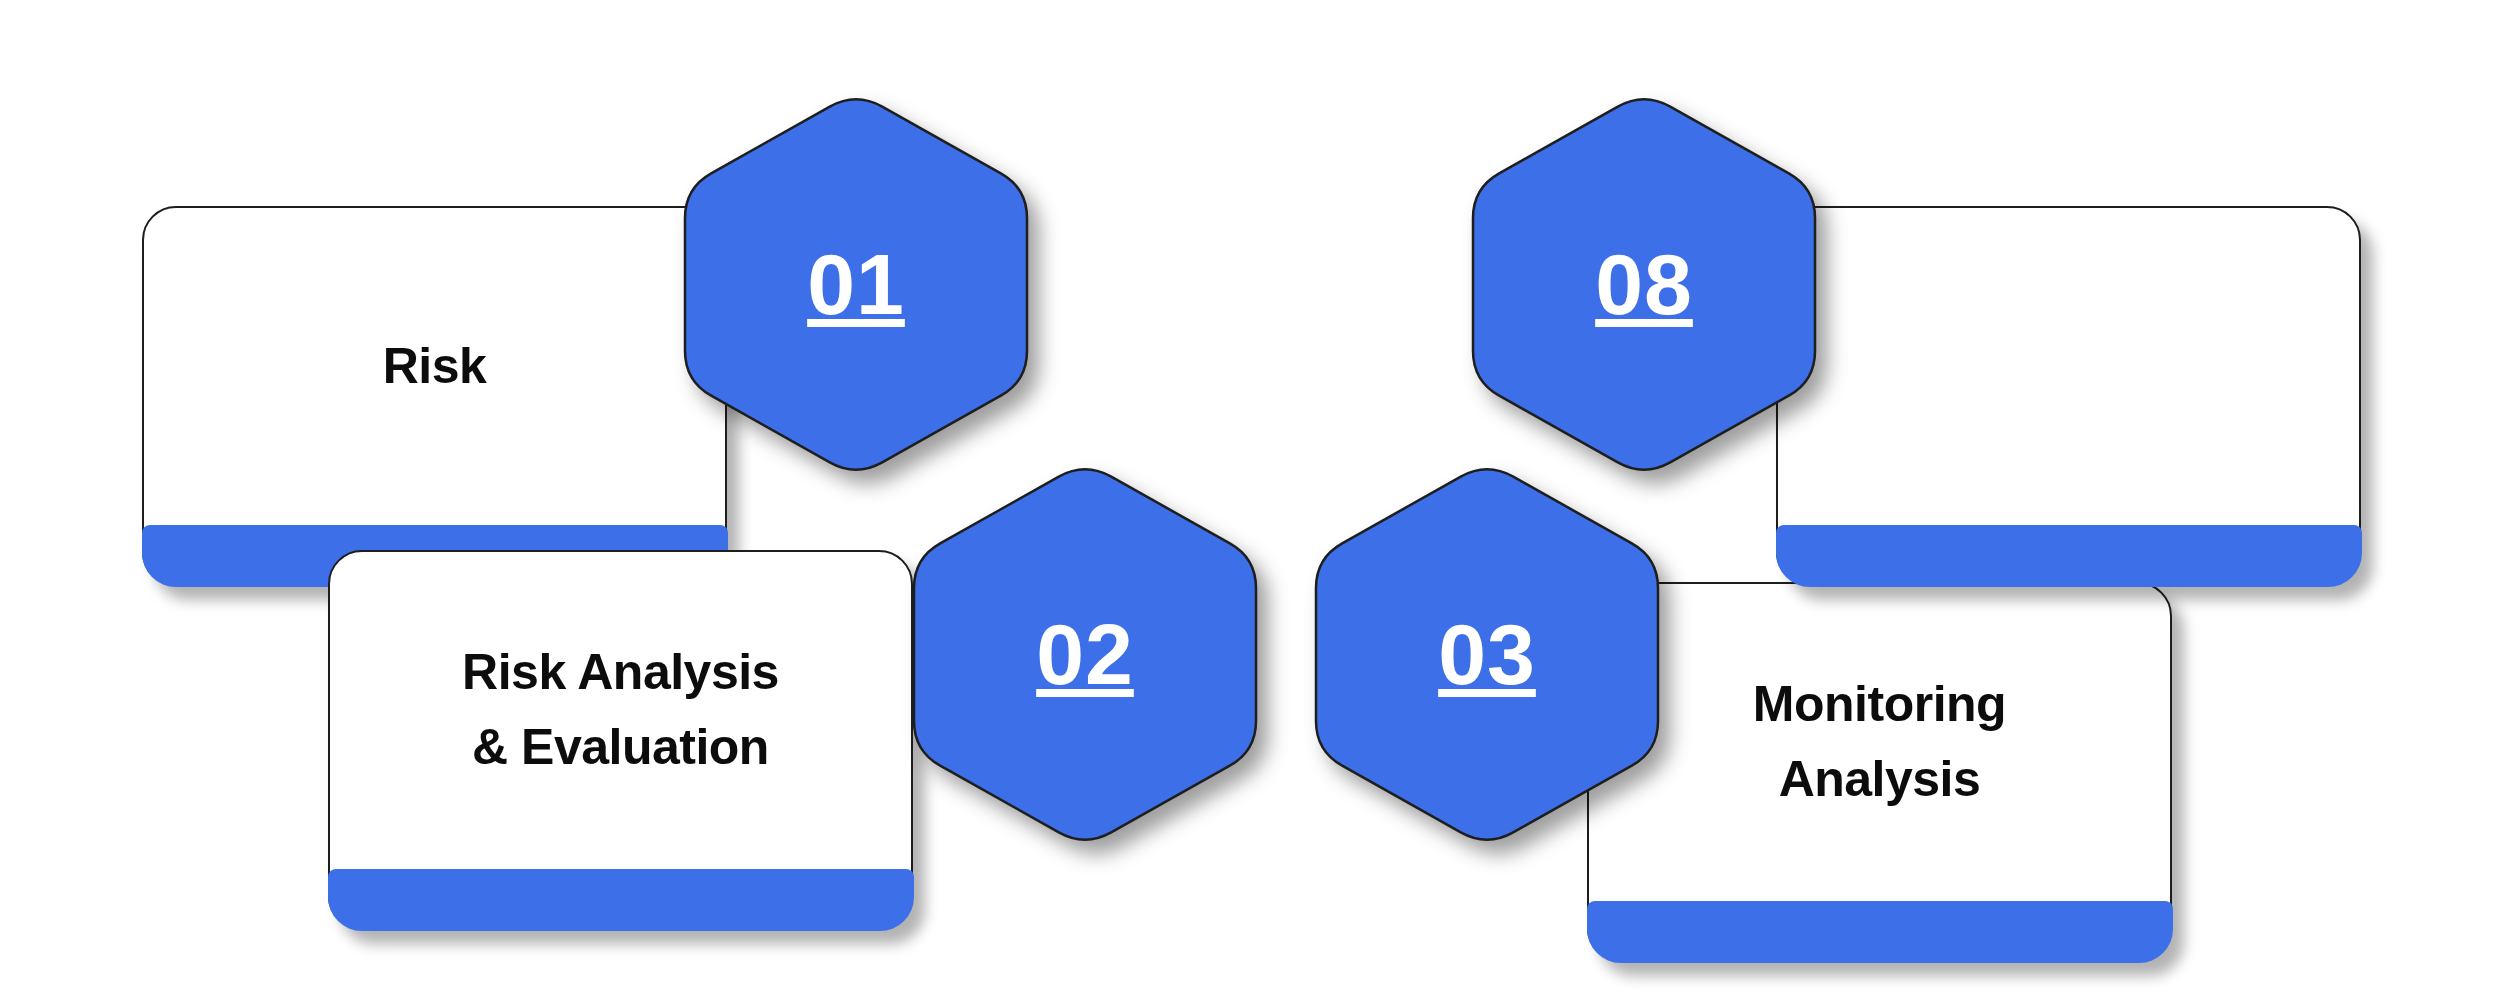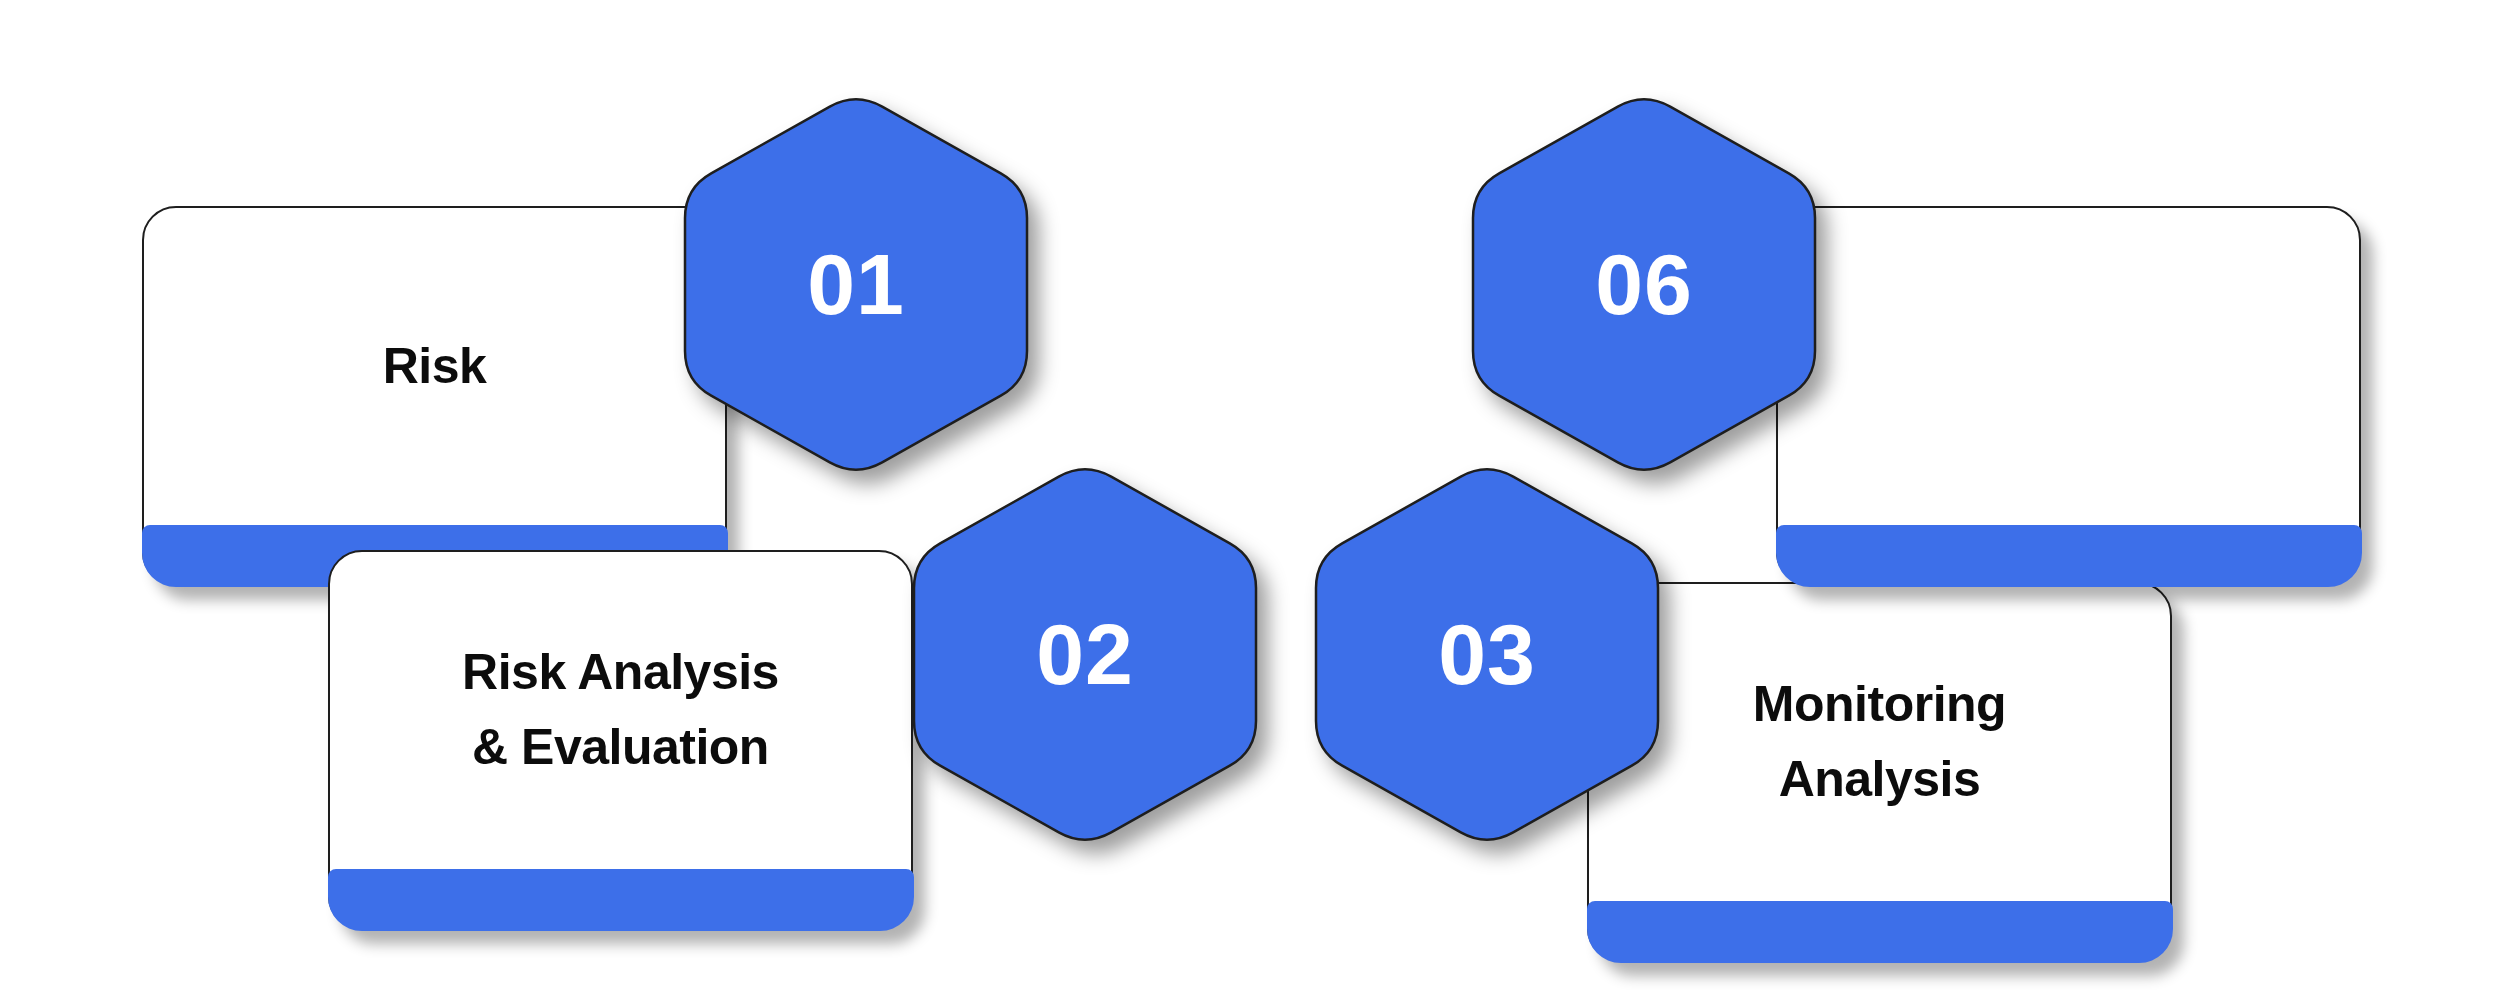--- a/index.html
+++ b/index.html
@@ -40,21 +40,21 @@
   .c4{left:1776px;top:206px;}
 
   
   .hex{position:absolute;width:342px;height:385px;}
   .hex svg{display:block;overflow:visible;width:342px;height:385px;
     filter:drop-shadow(11px 13px 10px rgba(0,0,0,0.38));}
   .hex svg path{fill:var(--accent);stroke:var(--outline);stroke-width:2.5px;}
   .hex-number{
     position:absolute;left:0;right:0;top:0;bottom:0;
     display:flex;align-items:center;justify-content:center;
-    font-size:86px;font-weight:700;color:var(--number-text);letter-spacing:1px;
+    font-size:86px;font-weight:700;color:var(--number-text);letter-spacing:1px;text-decoration:underline;
   }
   .h1{left:685px;top:92px;}
   .h2{left:874px;top:462px;margin-left:40px;}
   .h3{left:1285px;top:462px;margin-left:31px;}
   .h4{left:1473px;top:92px;}
 </style>
 </head>
 <body>
 
 <div class="stage">
@@ -104,16 +104,16 @@
     <svg viewBox="0 0 342 385" xmlns="http://www.w3.org/2000/svg" aria-hidden="true">
       <path d="M197.2,14.7 L315.8,81.3 Q342,96 342,126 L342,259 Q342,289 315.8,303.7 L197.2,370.3 Q171,385 144.8,370.3 L26.2,303.7 Q0,289 0,259 L0,126 Q0,96 26.2,81.3 L144.8,14.7 Q171,0 197.2,14.7 Z"></path>
     </svg>
     <span class="hex-number">03</span>
   </div>
 
   <div class="hex h4">
     <svg viewBox="0 0 342 385" xmlns="http://www.w3.org/2000/svg" aria-hidden="true">
       <path d="M197.2,14.7 L315.8,81.3 Q342,96 342,126 L342,259 Q342,289 315.8,303.7 L197.2,370.3 Q171,385 144.8,370.3 L26.2,303.7 Q0,289 0,259 L0,126 Q0,96 26.2,81.3 L144.8,14.7 Q171,0 197.2,14.7 Z"></path>
     </svg>
-    <span class="hex-number">06</span>
+    <span class="hex-number">08</span>
   </div>
 
 </div>
 
 </body></html>

